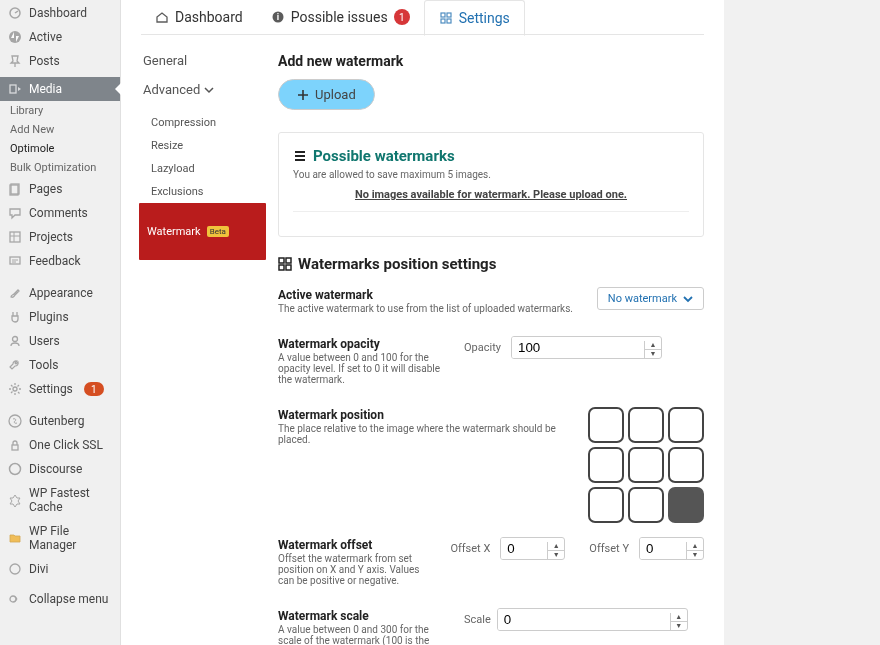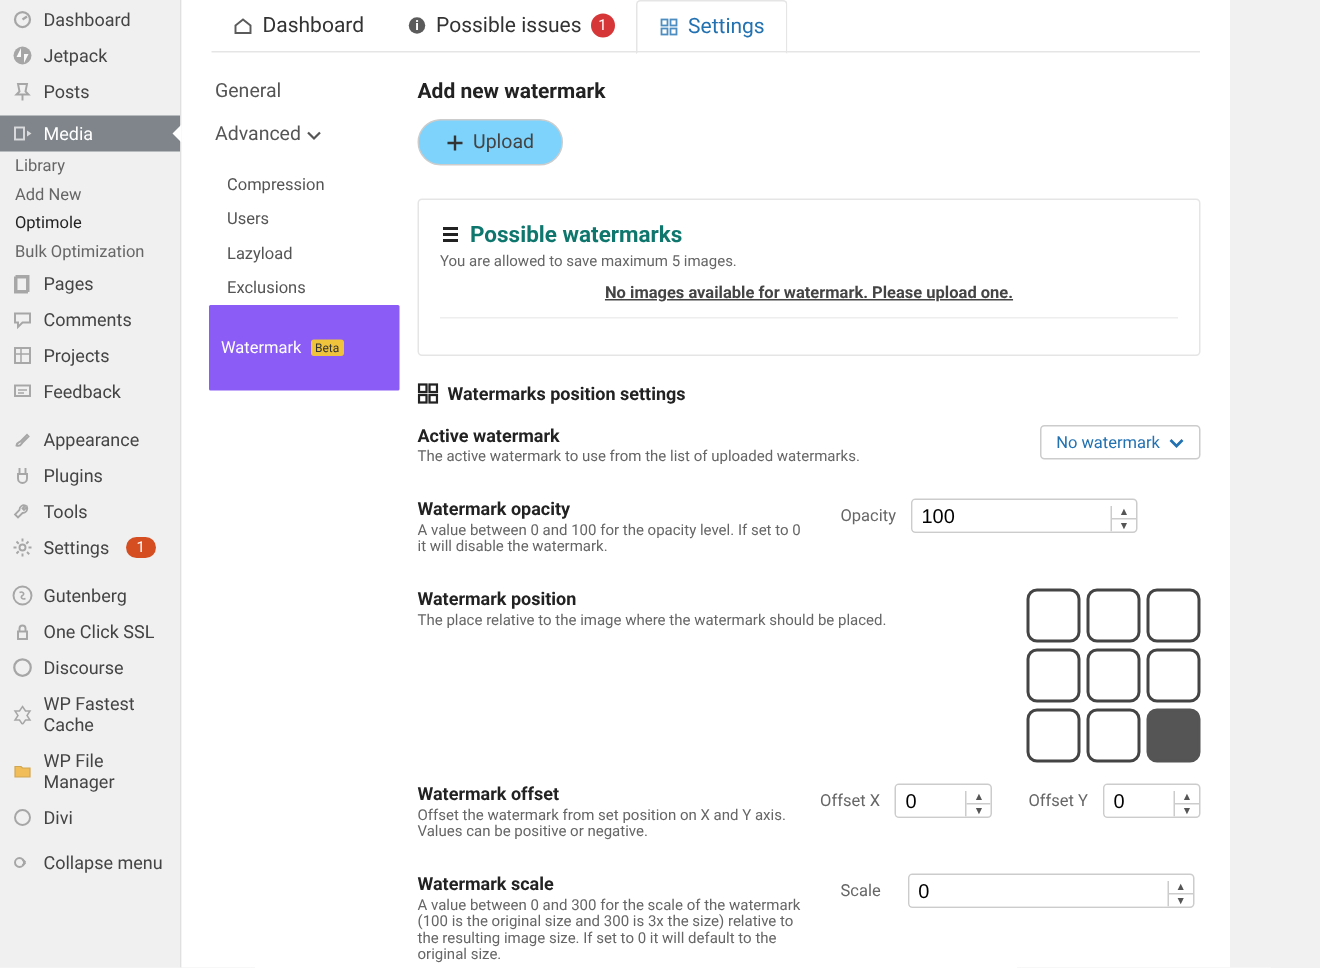--- a/index.html
+++ b/index.html
@@ -1,16 +1,16 @@
 <!DOCTYPE html>
 <html><head>
 <meta charset="utf-8">
 <style>
   html,body{margin:0;padding:0;font-family:-apple-system,BlinkMacSystemFont,"Segoe UI",Roboto,sans-serif;font-size:13px;color:#444;background:#f1f1f1;}
-  .app{display:flex;width:820px;height:645px;overflow:hidden;}
+  .app{display:flex;width:724px;height:645px;overflow:hidden;}
   
   .wp-side{width:120px;background:#f0f0f0;border-right:1px solid #e0e0e0;display:flex;flex-direction:column;padding-top:1px;}
   .wp-item{display:flex;align-items:center;gap:7px;padding:5px 8px;color:#444;font-size:12px;cursor:pointer;}
   .wp-item.active{background:#7f858b;color:#fff;position:relative;}
   .wp-item.active::after{content:"";position:absolute;right:-1px;top:50%;transform:translateY(-50%);border:6px solid transparent;border-right-color:#fff;}
   .wp-ic{width:14px;height:14px;flex:0 0 14px;opacity:.7;}
   .wp-sub{padding:3px 8px 3px 10px;font-size:11px;color:#666;cursor:pointer;}
   .wp-sub.bold{color:#222;font-weight:400;}
   .badge-n{background:#d54e21;color:#fff;border-radius:9px;font-size:10px;min-width:14px;height:14px;display:inline-flex;align-items:center;justify-content:center;padding:0 3px;margin-left:4px;}
   
@@ -19,21 +19,21 @@
   .tab{display:flex;align-items:center;gap:6px;padding:0 14px;height:34px;color:#333;font-size:14px;cursor:pointer;}
   .tab .ic{width:14px;height:14px;opacity:.8;}
   .tab.active{color:#2271b1;border:1px solid #e5e5e5;border-bottom:1px solid #fff;border-radius:3px 3px 0 0;margin-bottom:-1px;}
   .tab .count{background:#d63638;color:#fff;border-radius:50%;width:16px;height:16px;font-size:10px;display:flex;align-items:center;justify-content:center;}
   .body{flex:1;display:flex;overflow:auto;}
   
   .innav{width:115px;padding:18px 0 0 22px;font-size:13px;}
   .innav-top{color:#555;margin-bottom:14px;cursor:pointer;}
   .innav-top.exp{display:flex;align-items:center;gap:4px;}
   .innav-sub{font-size:11px;color:#555;padding:5px 0 5px 8px;cursor:pointer;}
-  .innav-sub.sel{background:#8b5cf6;color:#fff;padding:22px 8px;margin-left:-4px;margin-right:-8px;border-radius:1px;display:flex;align-items:center;gap:6px;}
+  .innav-sub.sel{background:#b91c1c;color:#fff;padding:22px 8px;margin-left:-4px;margin-right:-8px;border-radius:1px;display:flex;align-items:center;gap:6px;}
   .beta{background:#f0c33c;color:#333;font-size:8px;padding:1px 3px;border-radius:2px;font-weight:400;}
   
   .content{flex:1;padding:18px 20px 40px 20px;}
   h3.sect{font-size:14px;font-weight:700;margin:0 0 10px 0;color:#222;}
   .upload-btn{border:1px solid #ccc;background:#7dd3fc;border-radius:20px;padding:7px 18px;font-size:13px;display:inline-flex;align-items:center;gap:6px;cursor:pointer;margin-bottom:22px;}
   .panel{border:1px solid #e5e5e5;border-radius:3px;padding:14px 14px 20px 14px;margin-bottom:18px;}
   .panel h4{font-size:15px;font-weight:700;margin:0 0 4px 0;display:flex;align-items:center;gap:6px;color:#0f766e;}
   .hint{font-size:10px;color:#666;margin:0 0 8px 0;}
   .noimg{font-size:11px;font-weight:700;text-align:center;border-bottom:1px solid #eee;padding-bottom:10px;margin:4px 0;text-decoration:underline;}
   .row{display:flex;align-items:flex-start;gap:20px;margin:14px 0 6px 0;}
@@ -47,42 +47,42 @@
   .num-wrap input{border:none;width:120px;padding:3px 6px;}
   .num-wrap.sm input{width:34px;}
   .spin{width:16px;display:flex;flex-direction:column;border-left:1px solid #ccc;}
   .spin span{height:8px;font-size:7px;line-height:8px;text-align:center;color:#555;cursor:pointer;}
   .spin span:first-child{border-bottom:1px solid #ccc;}
   
   .posgrid{display:grid;grid-template-columns:repeat(3,36px);grid-template-rows:repeat(3,36px);gap:4px;}
   .posgrid div{border:2px solid #444;border-radius:7px;background:#fff;cursor:pointer;}
   .posgrid div.sel{background:#555;border-color:#555;}
   .chev{width:10px;height:10px;}
-  .scale-wrap{display:flex;align-items:center;gap:18px;}
+  .scale-wrap{display:flex;align-items:center;gap:6px;}
   .scale-wrap .num-wrap input{width:160px;}
 </style>
 </head>
 <body>
 
 <div class="app">
 
   <div class="wp-side" id="wpside">
       <div class="wp-item">
         <svg class="wp-ic" viewBox="0 0 14 14">
           <circle cx="7" cy="7" r="5" fill="none" stroke="#888" stroke-width="1.5"></circle>
           <path d="M7 7l3-2" stroke="#888" stroke-width="1.5"></path>
         </svg>
         <span>Dashboard</span>
       </div>
       <div class="wp-item">
         <svg class="wp-ic" viewBox="0 0 14 14">
           <circle cx="7" cy="7" r="6" fill="#888"></circle>
           <path d="M6 2v6H3zM8 12V6h3z" fill="#fff"></path>
         </svg>
-        <span>Jetpack</span>
+        <span>Active</span>
       </div>
       <div class="wp-item">
         <svg class="wp-ic" viewBox="0 0 14 14">
           <path d="M4 2h6l-1 5 2 2H3l2-2z M7 9v4" stroke="#888" stroke-width="1.3" fill="none"></path>
         </svg>
         <span>Posts</span>
       </div>
       <div style="height: 4px;"></div>
       <div class="wp-item active">
         <svg class="wp-ic" viewBox="0 0 14 14">
@@ -127,20 +127,27 @@
         <svg class="wp-ic" viewBox="0 0 14 14">
           <path d="M3 11c0-2 2-2 3-3l4-4 1 1-4 4c-1 1-1 3-4 2z" fill="none" stroke="#888" stroke-width="1.3"></path>
         </svg>
         <span>Appearance</span>
       </div>
       <div class="wp-item">
         <svg class="wp-ic" viewBox="0 0 14 14">
           <path d="M5 2v4M9 2v4M4 6h6v3a3 3 0 01-6 0z" fill="none" stroke="#888" stroke-width="1.3"></path>
         </svg>
         <span>Plugins</span>
+      </div>
+      <div class="wp-item">
+        <svg class="wp-ic" viewBox="0 0 14 14">
+          <circle cx="7" cy="5" r="2.5" fill="none" stroke="#888" stroke-width="1.3"></circle>
+          <path d="M3 12c0-2 2-3 4-3s4 1 4 3" fill="none" stroke="#888" stroke-width="1.3"></path>
+        </svg>
+        <span>Users</span>
       </div>
       <div class="wp-item">
         <svg class="wp-ic" viewBox="0 0 14 14">
           <path d="M9 3a3 3 0 00-4 3l-3 3 2 2 3-3a3 3 0 003-4l-2 2-1-1z" fill="none" stroke="#888" stroke-width="1.2"></path>
         </svg>
         <span>Tools</span>
       </div>
       <div class="wp-item">
         <svg class="wp-ic" viewBox="0 0 14 14">
           <circle cx="7" cy="7" r="2" fill="none" stroke="#888" stroke-width="1.3"></circle>
@@ -228,21 +235,21 @@
       <div class="innav">
         <div class="innav-top">General</div>
         <div class="innav-top exp">
           <span>Advanced</span>
           <svg class="chev" viewBox="0 0 10 10">
               <path d="M1 3l4 4 4-4" fill="none" stroke="#555" stroke-width="1.5"></path>
             </svg>
         </div>
         <div id="innsubs">
             <div class="innav-sub"><span>Compression</span></div>
-            <div class="innav-sub"><span>Users</span></div>
+            <div class="innav-sub"><span>Resize</span></div>
             <div class="innav-sub"><span>Lazyload</span></div>
             <div class="innav-sub"><span>Exclusions</span></div>
             <div class="innav-sub sel">
               <span>Watermark</span>
               <span class="beta">Beta</span>
             </div>
           </div>
       </div>
 
       <div class="content">
@@ -258,21 +265,21 @@
           <h4>
             <svg width="14" height="14" viewBox="0 0 14 14">
                 <path d="M2 3h10M2 7h10M2 11h10" stroke="#222" stroke-width="2"></path>
               </svg>
             <span>Possible watermarks</span>
           </h4>
           <p class="hint">You are allowed to save maximum 5 images.</p>
           <div class="noimg">No images available for watermark. Please upload one.</div>
         </div>
 
-        <h4 style="font-size:12px;font-weight:700;display:flex;align-items:center;gap:6px;color:#222;margin:0 0 10px 0;">
+        <h4 style="font-size:15px;font-weight:700;display:flex;align-items:center;gap:6px;color:#222;margin:0 0 10px 0;">
           <svg width="14" height="14" viewBox="0 0 14 14">
               <rect x="1" y="1" width="5" height="5" fill="none" stroke="#222" stroke-width="1.5"></rect>
               <rect x="8" y="1" width="5" height="5" fill="none" stroke="#222" stroke-width="1.5"></rect>
               <rect x="1" y="8" width="5" height="5" fill="none" stroke="#222" stroke-width="1.5"></rect>
               <rect x="8" y="8" width="5" height="5" fill="none" stroke="#222" stroke-width="1.5"></rect>
             </svg>
           <span>Watermarks position settings</span>
         </h4>
 
         <div class="row">

